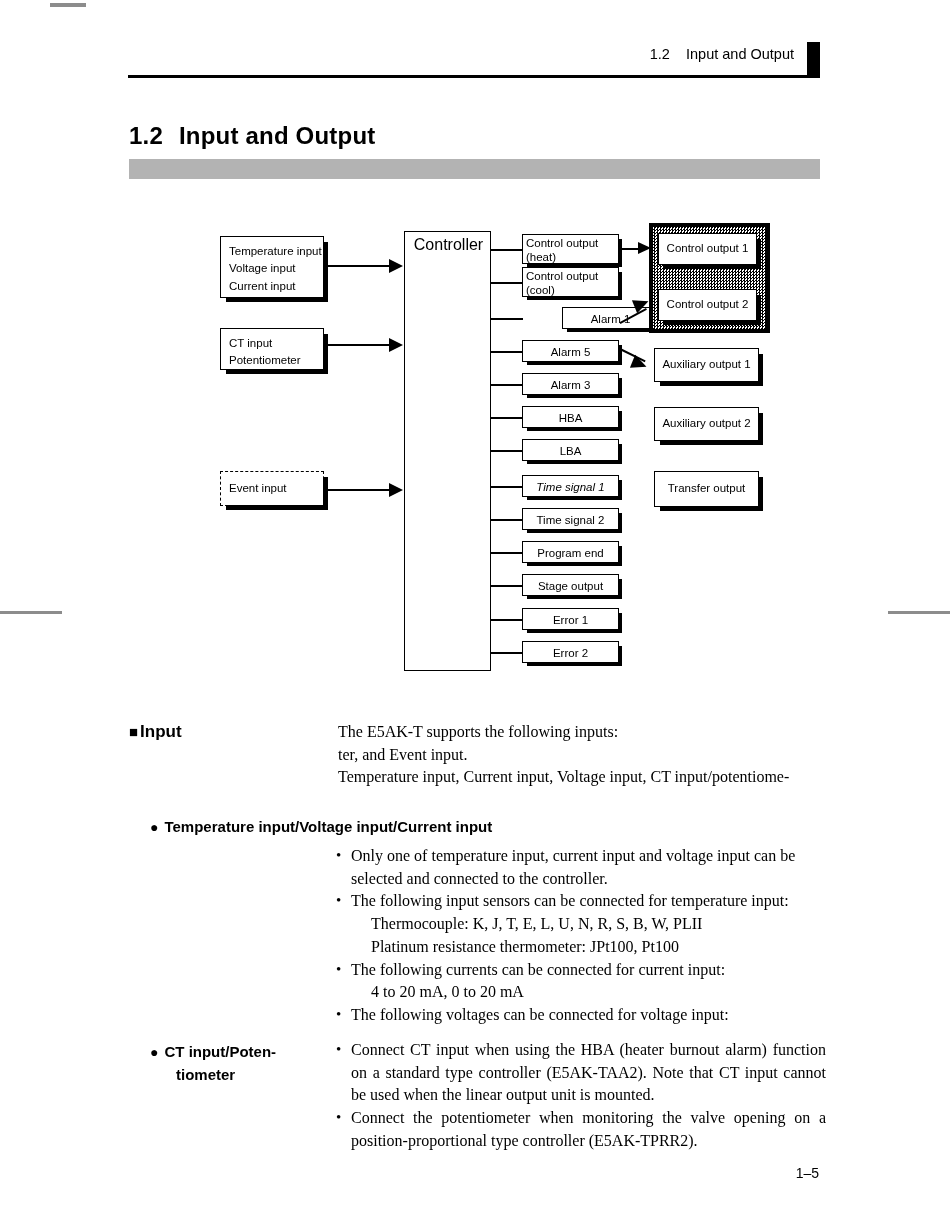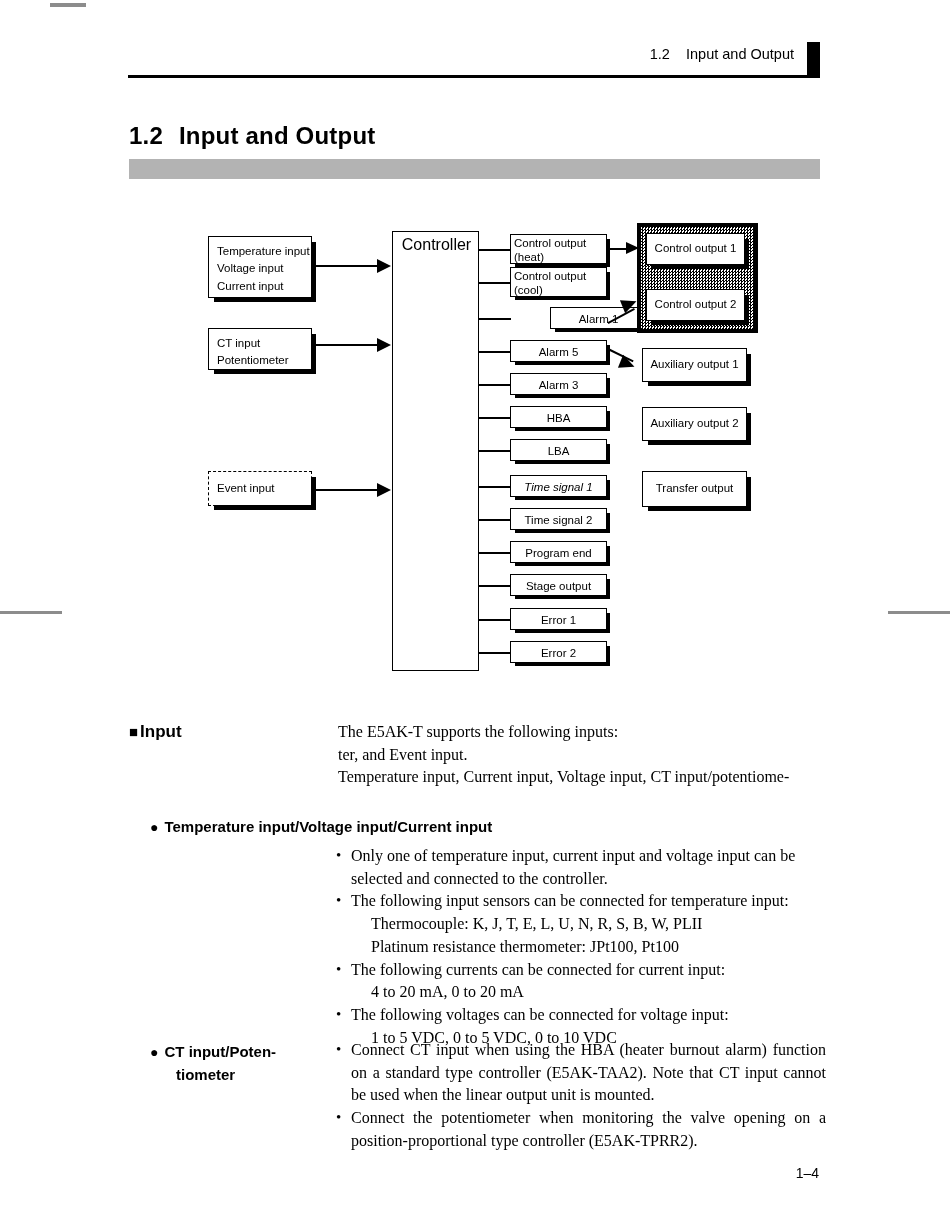--- a/index.html
+++ b/index.html
@@ -29,21 +29,21 @@
   
   #page-title{
     position:absolute;left:129px;top:122px;
     font-family:"Liberation Sans", sans-serif;
     font-weight:bold;font-size:24px;letter-spacing:.2px;white-space:nowrap;
   }
   #title-num{margin-right:16px;}
   #gray-bar{position:absolute;left:129px;top:159px;width:691px;height:20px;background:#b3b3b3;}
 
   
-  #diagram{position:absolute;left:0;top:0;width:758px;height:700px;}
+  #diagram{position:absolute;left:12px;top:0;width:758px;height:700px;}
   .dgm{position:absolute;box-sizing:border-box;}
 
   
   .ibox{
     background:#fff;border:1.6px solid #000;
     font-family:"Liberation Sans", sans-serif;font-size:11.5px;
     box-sizing:border-box;
   }
   .ibox .shadow{
     position:absolute;left:5px;top:100%;height:5px;right:-5px;background:#000;
@@ -333,26 +333,25 @@
 </div>
 
 <div class="bul" style="left:334px;top:845px;width:492px;">
   <div class="row">Only one of temperature input, current input and voltage input can be selected and connected to the controller.</div>
   <div class="row">The following input sensors can be connected for temperature input:</div>
   <div class="sub">Thermocouple: K, J, T, E, L, U, N, R, S, B, W, PLII</div>
   <div class="sub">Platinum resistance thermometer: JPt100, Pt100</div>
   <div class="row">The following currents can be connected for current input:</div>
   <div class="sub">4 to 20 mA, 0 to 20 mA</div>
   <div class="row">The following voltages can be connected for voltage input:</div>
-  <div class="sub">1 to 5 VDC, 0 to 5 VDC, 0 to 10 VDC</div>
 </div>
 
 <div class="head-rd" style="left:150px;top:1041px;width:170px;">
   <span class="mk">●</span><span>CT input/Poten-</span>
   <div style="padding-left:26px;">tiometer</div>
 </div>
 
 <div class="bul" style="left:334px;top:1039px;width:492px;">
   <div class="row just">Connect CT input when using the HBA (heater burnout alarm) function on a standard type controller (E5AK-TAA2). Note that CT input cannot be used when the linear output unit is mounted.</div>
   <div class="row just">Connect the potentiometer when monitoring the valve opening on a position-proportional  type controller (E5AK-TPRR2).</div>
 </div>
 
-<div id="page-num">1–4</div>
+<div id="page-num">1–5</div>
 
 </body></html>

